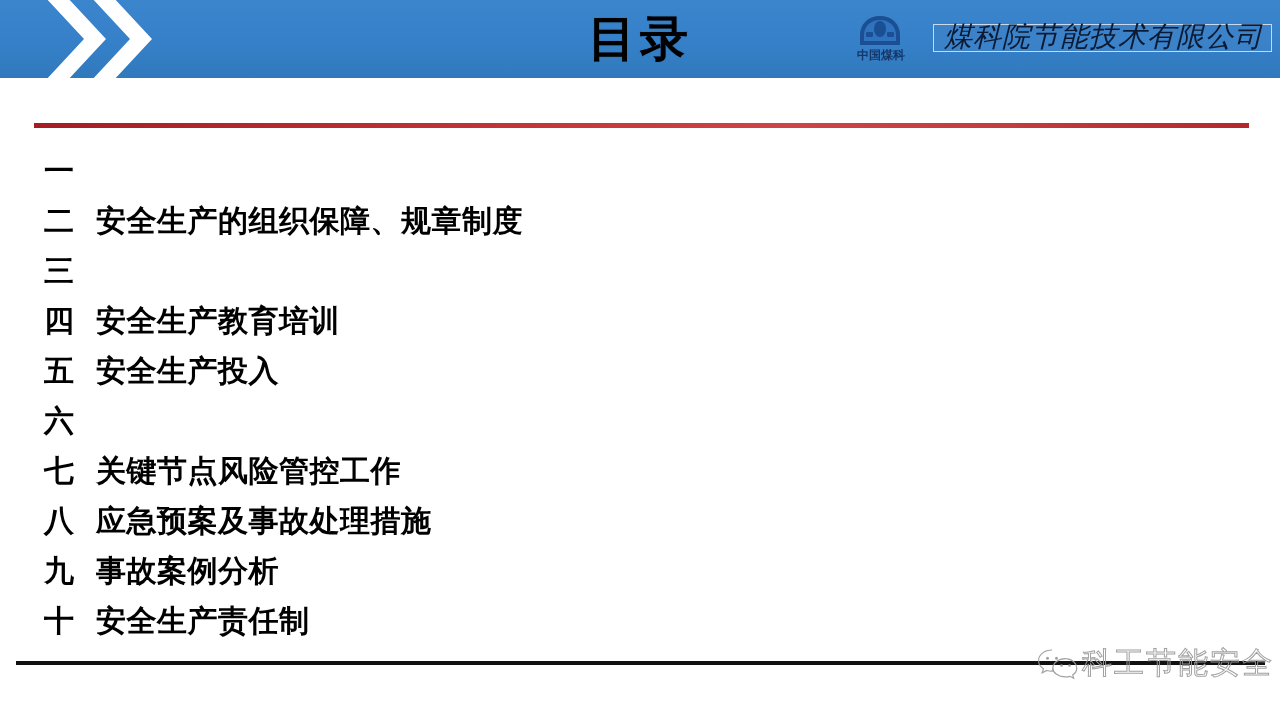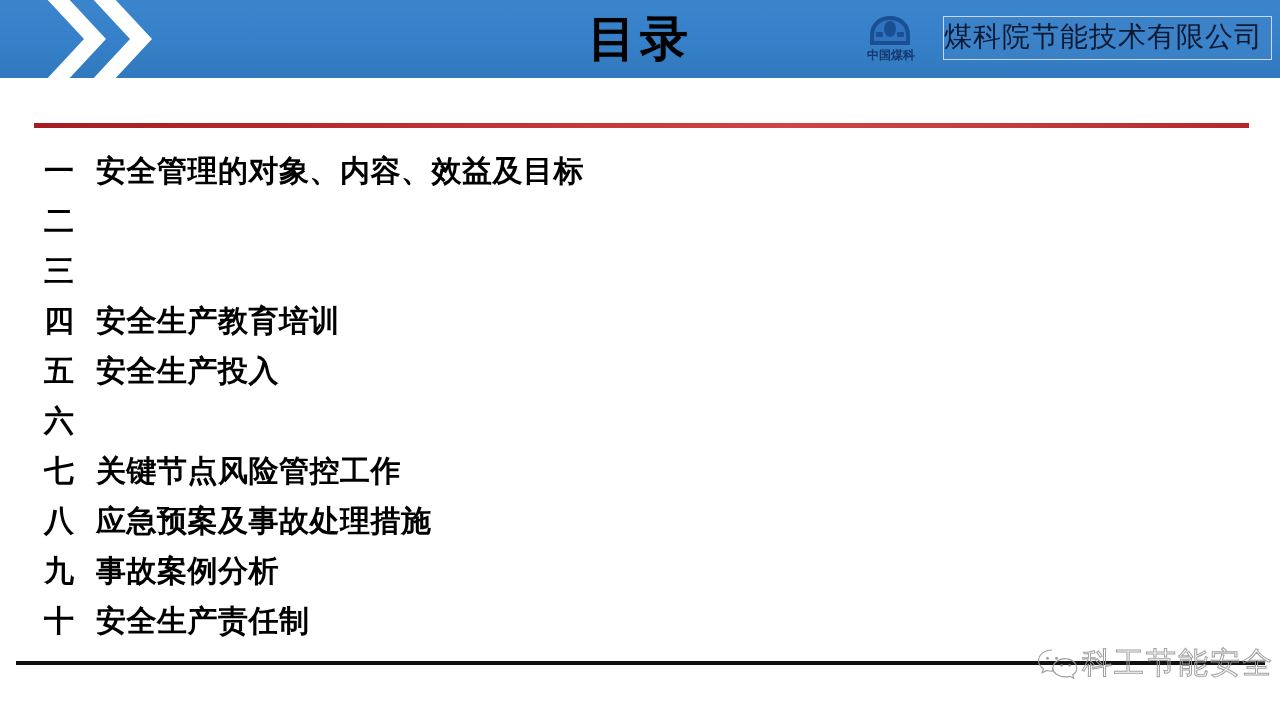--- a/index.html
+++ b/index.html
@@ -79,25 +79,26 @@
     font-size: 12px;
     font-weight: 700;
     color: #15376b;
     letter-spacing: 0px;
     line-height: 1;
     white-space: nowrap;
   }
   .company-box {
     border: 1px solid #c9d9ea;
     background: rgba(64,131,200,0.55);
-    padding: 3px 8px 5px 0;
-    height: 44px;
+    padding: 3px 8px 5px 10px;
+    height: 28px;
     box-sizing: border-box;
     display: flex;
     align-items: center;
+    font-style: italic;
   }
   .company-name {
     font-size: 28px;
     color: #0b1a33;
     letter-spacing: 1px;
     line-height: 1;
     white-space: nowrap;
     font-weight: 400;
   }
 
@@ -209,24 +210,24 @@
         <span class="company-name">煤科院节能技术有限公司</span>
       </div>
     </div>
   </div>
 
   <div class="red-rule"></div>
 
   <div class="toc">
     <div class="toc-item">
       <span class="toc-num">一</span>
-      <span class="toc-label">安全管理的对象、内容、效益及目标</span>
     </div>
     <div class="toc-item">
       <span class="toc-num">二</span>
+      <span class="toc-label">安全生产的组织保障、规章制度</span>
     </div>
     <div class="toc-item">
       <span class="toc-num">三</span>
     </div>
     <div class="toc-item">
       <span class="toc-num">四</span>
       <span class="toc-label">安全生产教育培训</span>
     </div>
     <div class="toc-item">
       <span class="toc-num">五</span>

